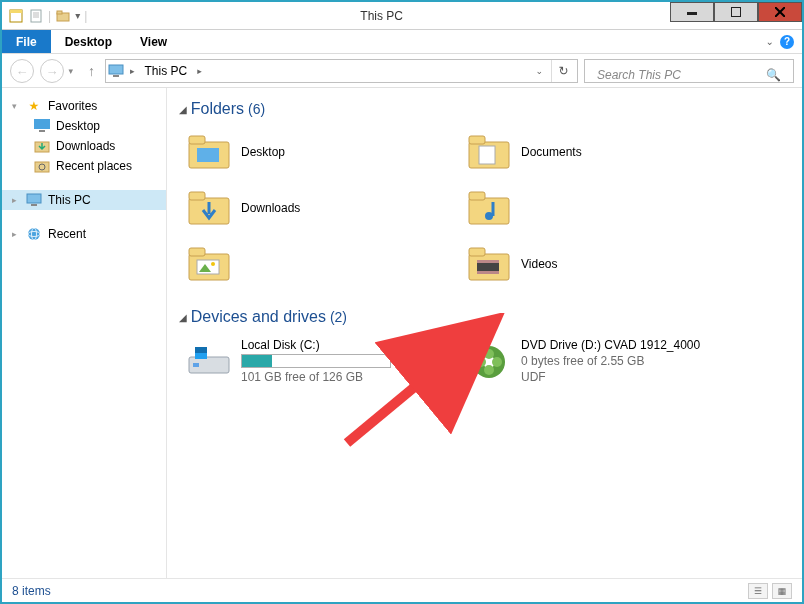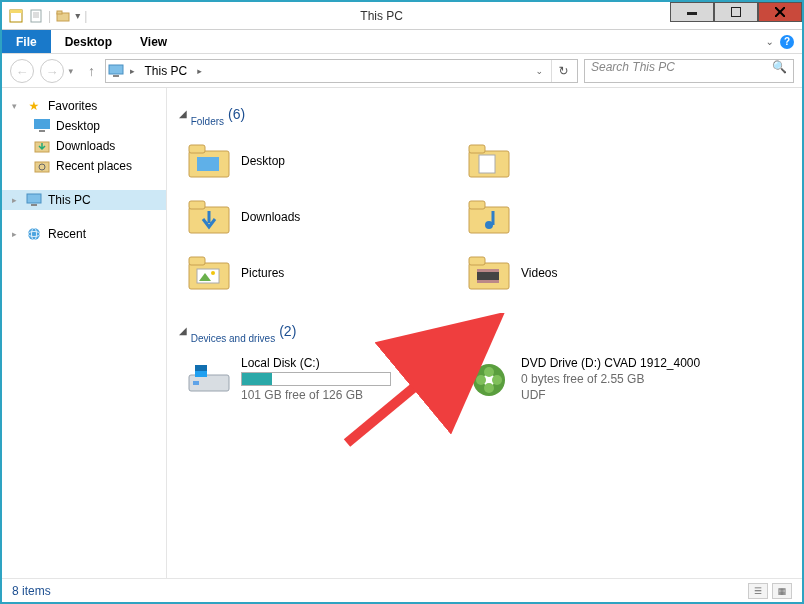--- a/index.html
+++ b/index.html
@@ -25,36 +25,36 @@
   .nav-arrow { width: 24px; height: 24px; border-radius: 50%; border: 1px solid #ccc; display: flex; align-items: center; justify-content: center; color: #ccc; cursor: pointer; position: relative; }
   .nav-arrow .arr { font-size: 13px; line-height: 1; }
   .nav-arrow.has-dd::after { content: "▾"; position: absolute; right: -10px; top: 6px; font-size: 9px; color: #888; }
   .nav-up { color: #888; cursor: pointer; font-size: 14px; padding: 0 4px; }
   .address { flex: 1; height: 24px; border: 1px solid #c0c0c0; display: flex; align-items: center; padding: 0 2px; gap: 4px; }
   .addr-crumb { display: flex; align-items: center; gap: 4px; padding: 0 4px; cursor: pointer; }
   .addr-chev { color: #666; font-size: 9px; padding: 0 2px; }
   .addr-spacer { flex: 1; }
   .addr-refresh { width: 24px; text-align: center; color: #555; cursor: pointer; border-left: 1px solid #ddd; height: 100%; display: flex; align-items: center; justify-content: center; }
   .addr-drop { color: #666; font-size: 9px; padding: 0 4px; }
-  .search { width: 210px; height: 24px; border: 1px solid #c0c0c0; display: flex; align-items: flex-start; padding: 0 6px; color: #888; }
+  .search { width: 210px; height: 24px; border: 1px solid #c0c0c0; display: flex; align-items: flex-end; padding: 0 12px; color: #888; }
   .search input { flex: 1; border: none; outline: none; color: #333; font-style: italic; }
   .search input::placeholder { color: #888; font-style: italic; }
   .search .sicon { color: #888; }
   .body { flex: 1; display: flex; overflow: hidden; }
   .sidebar { width: 165px; border-right: 1px solid #e5e5e5; padding: 8px 0; }
   .side-group { margin-bottom: 14px; }
   .side-item { display: flex; align-items: center; gap: 6px; padding: 2px 10px; cursor: pointer; }
   .side-item.child { padding-left: 32px; }
   .side-item.selected { background: #cde8f6; }
   .side-caret { width: 8px; font-size: 9px; color: #999; }
   .sicon16 { width: 16px; height: 16px; display: flex; align-items: center; justify-content: center; }
   .content { flex: 1; overflow: auto; padding: 8px 4px; position: relative; }
   .grp-header { display: flex; align-items: center; gap: 4px; padding: 4px 8px; cursor: pointer; }
   .grp-caret { font-size: 10px; color: #555; }
-  .grp-title { color: #1d4f91; font-size: 10px; margin-top: 16px; }
+  .grp-title { color: #1d4f91; font-size: 16px; }
   .grp-count { color: #1d4f91; font-size: 14px; }
   .grid { display: flex; flex-wrap: wrap; padding: 2px 8px 12px 12px; }
   .item { width: 280px; display: flex; align-items: center; gap: 10px; padding: 6px 4px; cursor: pointer; }
   .item .bigicon { width: 44px; height: 44px; display: flex; align-items: center; justify-content: center; }
   .item .info { flex: 1; display: flex; flex-direction: column; gap: 2px; }
   .item .label { color: #000; }
   .item .sub { color: #6b6b6b; font-size: 12px; }
   .progress { width: 150px; height: 14px; border: 1px solid #b0b0b0; background: #fff; position: relative; }
   .progress .fill { position: absolute; left: 0; top: 0; bottom: 0; background: #2aa8a8; }
   .statusbar { height: 24px; border-top: 1px solid #e5e5e5; display: flex; align-items: center; padding: 0 10px; color: #1d4f91; font-size: 12px; }
@@ -241,20 +241,23 @@
             </div>
         </div>
         <div class="item">
           <span class="bigicon">
               <svg width="44" height="40">
                 <rect x="2" y="10" width="40" height="26" rx="2" fill="#f3d680" stroke="#c8a050"></rect>
                 <rect x="2" y="4" width="16" height="8" rx="2" fill="#f3d680" stroke="#c8a050"></rect>
                 <rect x="12" y="14" width="16" height="18" fill="#fff" stroke="#aaa"></rect>
               </svg>
             </span>
+          <div class="info">
+              <span class="label">Documents</span>
+            </div>
         </div>
         <div class="item">
           <span class="bigicon">
               <svg width="44" height="40">
                 <rect x="2" y="10" width="40" height="26" rx="2" fill="#f3d680" stroke="#c8a050"></rect>
                 <rect x="2" y="4" width="16" height="8" rx="2" fill="#f3d680" stroke="#c8a050"></rect>
                 <path d="M22 14 L22 26 M16 22 L22 30 L28 22" stroke="#2f7fc8" stroke-width="3" fill="none"></path>
               </svg>
             </span>
           <div class="info">
@@ -274,23 +277,20 @@
         <div class="item">
           <span class="bigicon">
               <svg width="44" height="40">
                 <rect x="2" y="10" width="40" height="26" rx="2" fill="#f3d680" stroke="#c8a050"></rect>
                 <rect x="2" y="4" width="16" height="8" rx="2" fill="#f3d680" stroke="#c8a050"></rect>
                 <rect x="10" y="16" width="22" height="14" fill="#fff" stroke="#aaa"></rect>
                 <polygon points="12,28 18,20 24,28" fill="#6ab04c"></polygon>
                 <circle cx="26" cy="20" r="2" fill="#f1c40f"></circle>
               </svg>
             </span>
-          <div class="info">
-              <span class="label">Pictures</span>
-            </div>
         </div>
         <div class="item">
           <span class="bigicon">
               <svg width="44" height="40">
                 <rect x="2" y="10" width="40" height="26" rx="2" fill="#f3d680" stroke="#c8a050"></rect>
                 <rect x="2" y="4" width="16" height="8" rx="2" fill="#f3d680" stroke="#c8a050"></rect>
                 <rect x="10" y="16" width="22" height="14" fill="#444"></rect>
                 <rect x="10" y="16" width="22" height="3" fill="#b88"></rect>
                 <rect x="10" y="27" width="22" height="3" fill="#b88"></rect>
               </svg>

